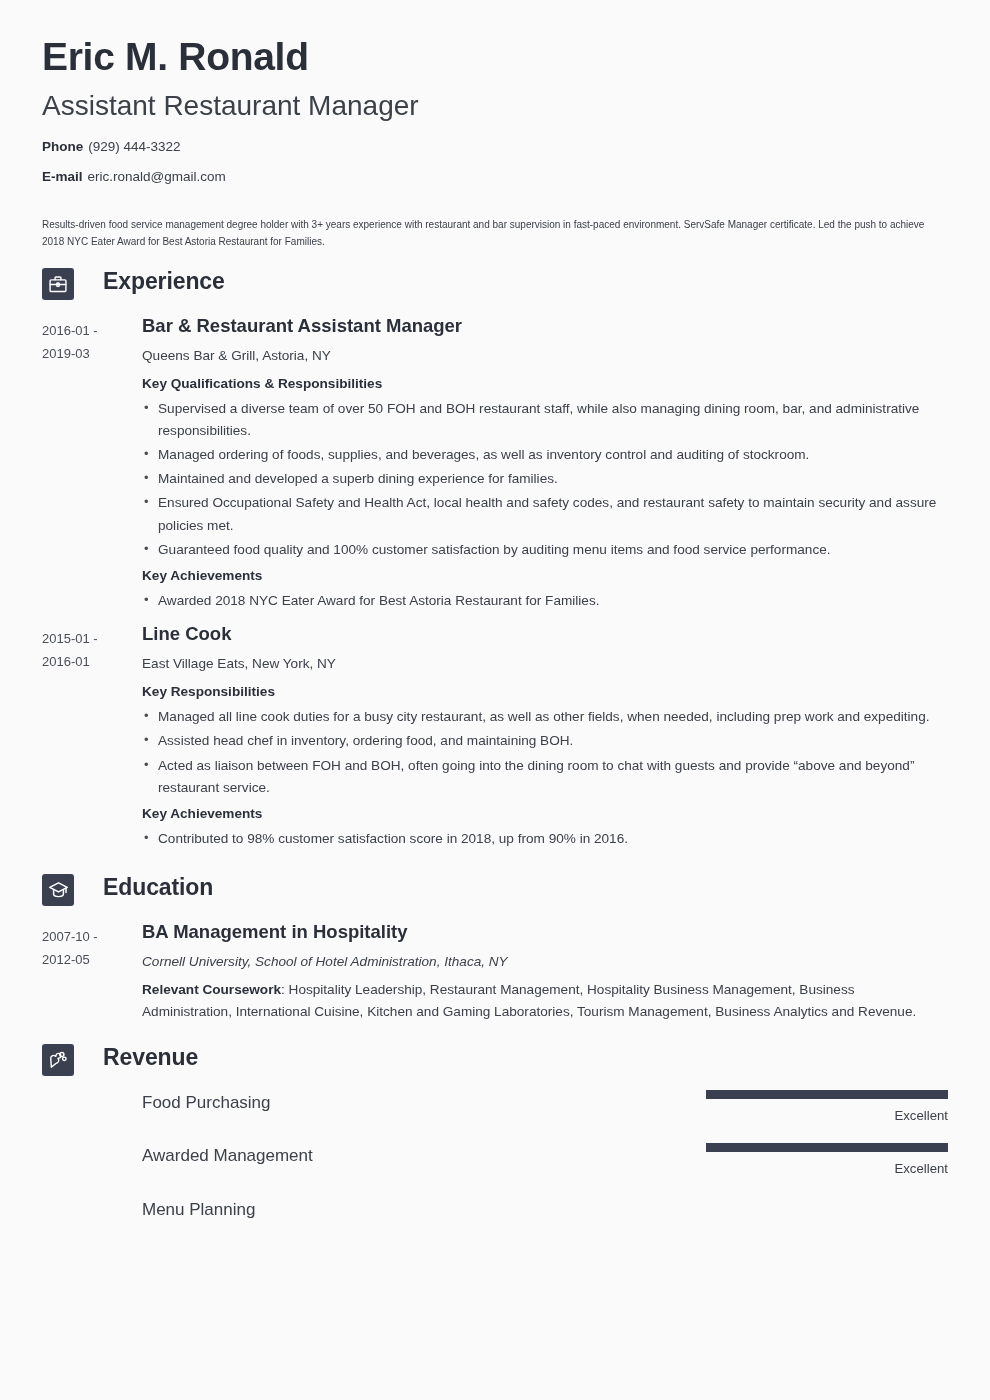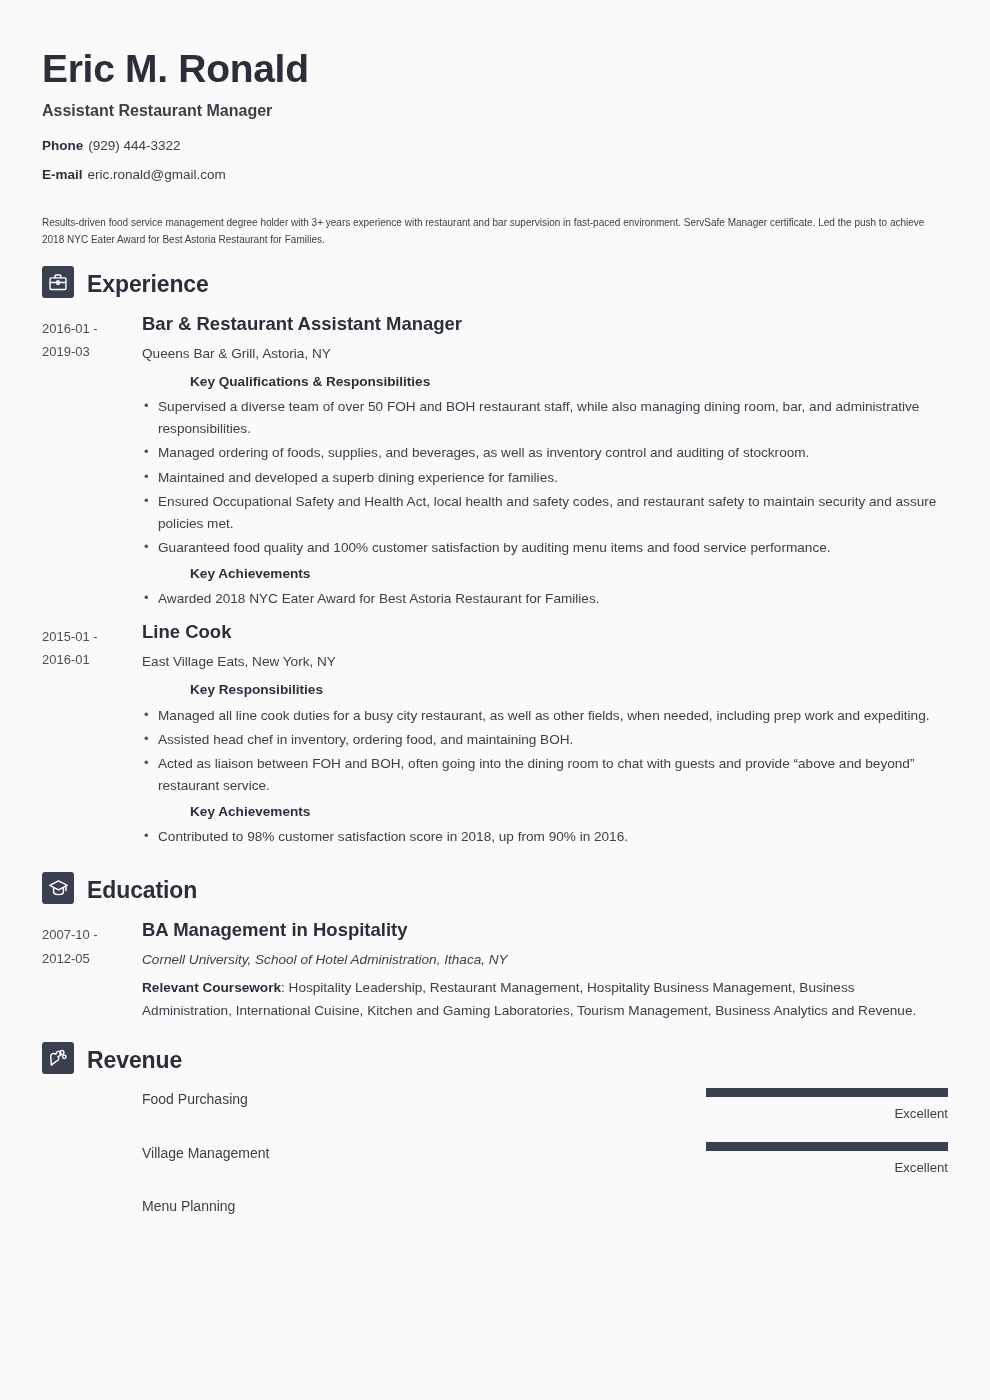--- a/index.html
+++ b/index.html
@@ -16,36 +16,36 @@
     color: #3c4049;
     -webkit-font-smoothing: antialiased;
     overflow: hidden;
   }
 
   .page {
     position: relative;
     width: 990px;
     height: 1400px;
     background: #fafafa;
-    padding: 15px 42px;
+    padding: 3px 42px;
   }
 
   
   .hdr { padding-top: 33px; }
   .name {
     font-size: 39px;
     font-weight: bold;
     color: #2a2f3a;
     letter-spacing: -0.3px;
     line-height: 1.08;
     margin: 0;
   }
   .job-title {
-    font-size: 16px;
-    font-weight: bold;
+    font-size: 28px;
+    font-weight: normal;
     color: #3c4049;
     margin: 12px 0 0 0;
     line-height: 1.15;
   }
 
   .contacts { margin-top: 16px; }
   .contact-row {
     font-size: 13.5px;
     line-height: 1.4;
     margin-bottom: 11px;
@@ -63,22 +63,22 @@
     font-size: 10px;
     line-height: 1.68;
     color: #3c4049;
     max-width: 890px;
   }
 
   
   .section { margin-top: 17px; }
   .section-head {
     display: flex;
-    align-items: flex-end;
-    gap: 13px;
+    align-items: flex-start;
+    gap: 29px;
     margin-bottom: 14px;
   }
   .sec-icon {
     width: 32px;
     height: 32px;
     background: #3a4050;
     border-radius: 3px;
     display: flex;
     align-items: center;
     justify-content: center;
@@ -122,21 +122,20 @@
     margin-bottom: 7px;
   }
   .entry-sub.italic { font-style: italic; }
 
   .sub-head {
     font-size: 13.6px;
     font-weight: bold;
     color: #2a2f3a;
     line-height: 1.55;
     margin-bottom: 4px;
-    margin-left: 48px;
   }
 
   ul.bullets {
     list-style: none;
     margin: 0 0 4px 0;
     padding: 0;
   }
   ul.bullets li {
     position: relative;
     padding-left: 16px;
@@ -159,21 +158,21 @@
 
   
   .skills-wrap { margin-top: 4px; }
   .skill-row {
     display: flex;
     align-items: flex-start;
     margin-bottom: 20px;
   }
   .skill-spacer { width: 100px; flex: none; }
   .skill-name {
-    font-size: 14px;
+    font-size: 17px;
     color: #3c4049;
     line-height: 1.2;
     padding-top: 3px;
     flex: 1;
   }
   .skill-meter { width: 242px; flex: none; }
   .skill-track {
     width: 242px;
     height: 9px;
     background: #d5d7d9;
@@ -322,21 +321,21 @@
         <div class="skill-meter">
           <div class="skill-track">
             <div class="skill-fill" style="width: 100%;"></div>
           </div>
           <div class="skill-level">Excellent</div>
         </div>
       </div>
 
       <div class="skill-row">
         <div class="skill-spacer"></div>
-        <div class="skill-name">Village Management</div>
+        <div class="skill-name">Awarded Management</div>
         <div class="skill-meter">
           <div class="skill-track">
             <div class="skill-fill" style="width: 100%;"></div>
           </div>
           <div class="skill-level">Excellent</div>
         </div>
       </div>
 
       <div class="skill-row">
         <div class="skill-spacer"></div>

